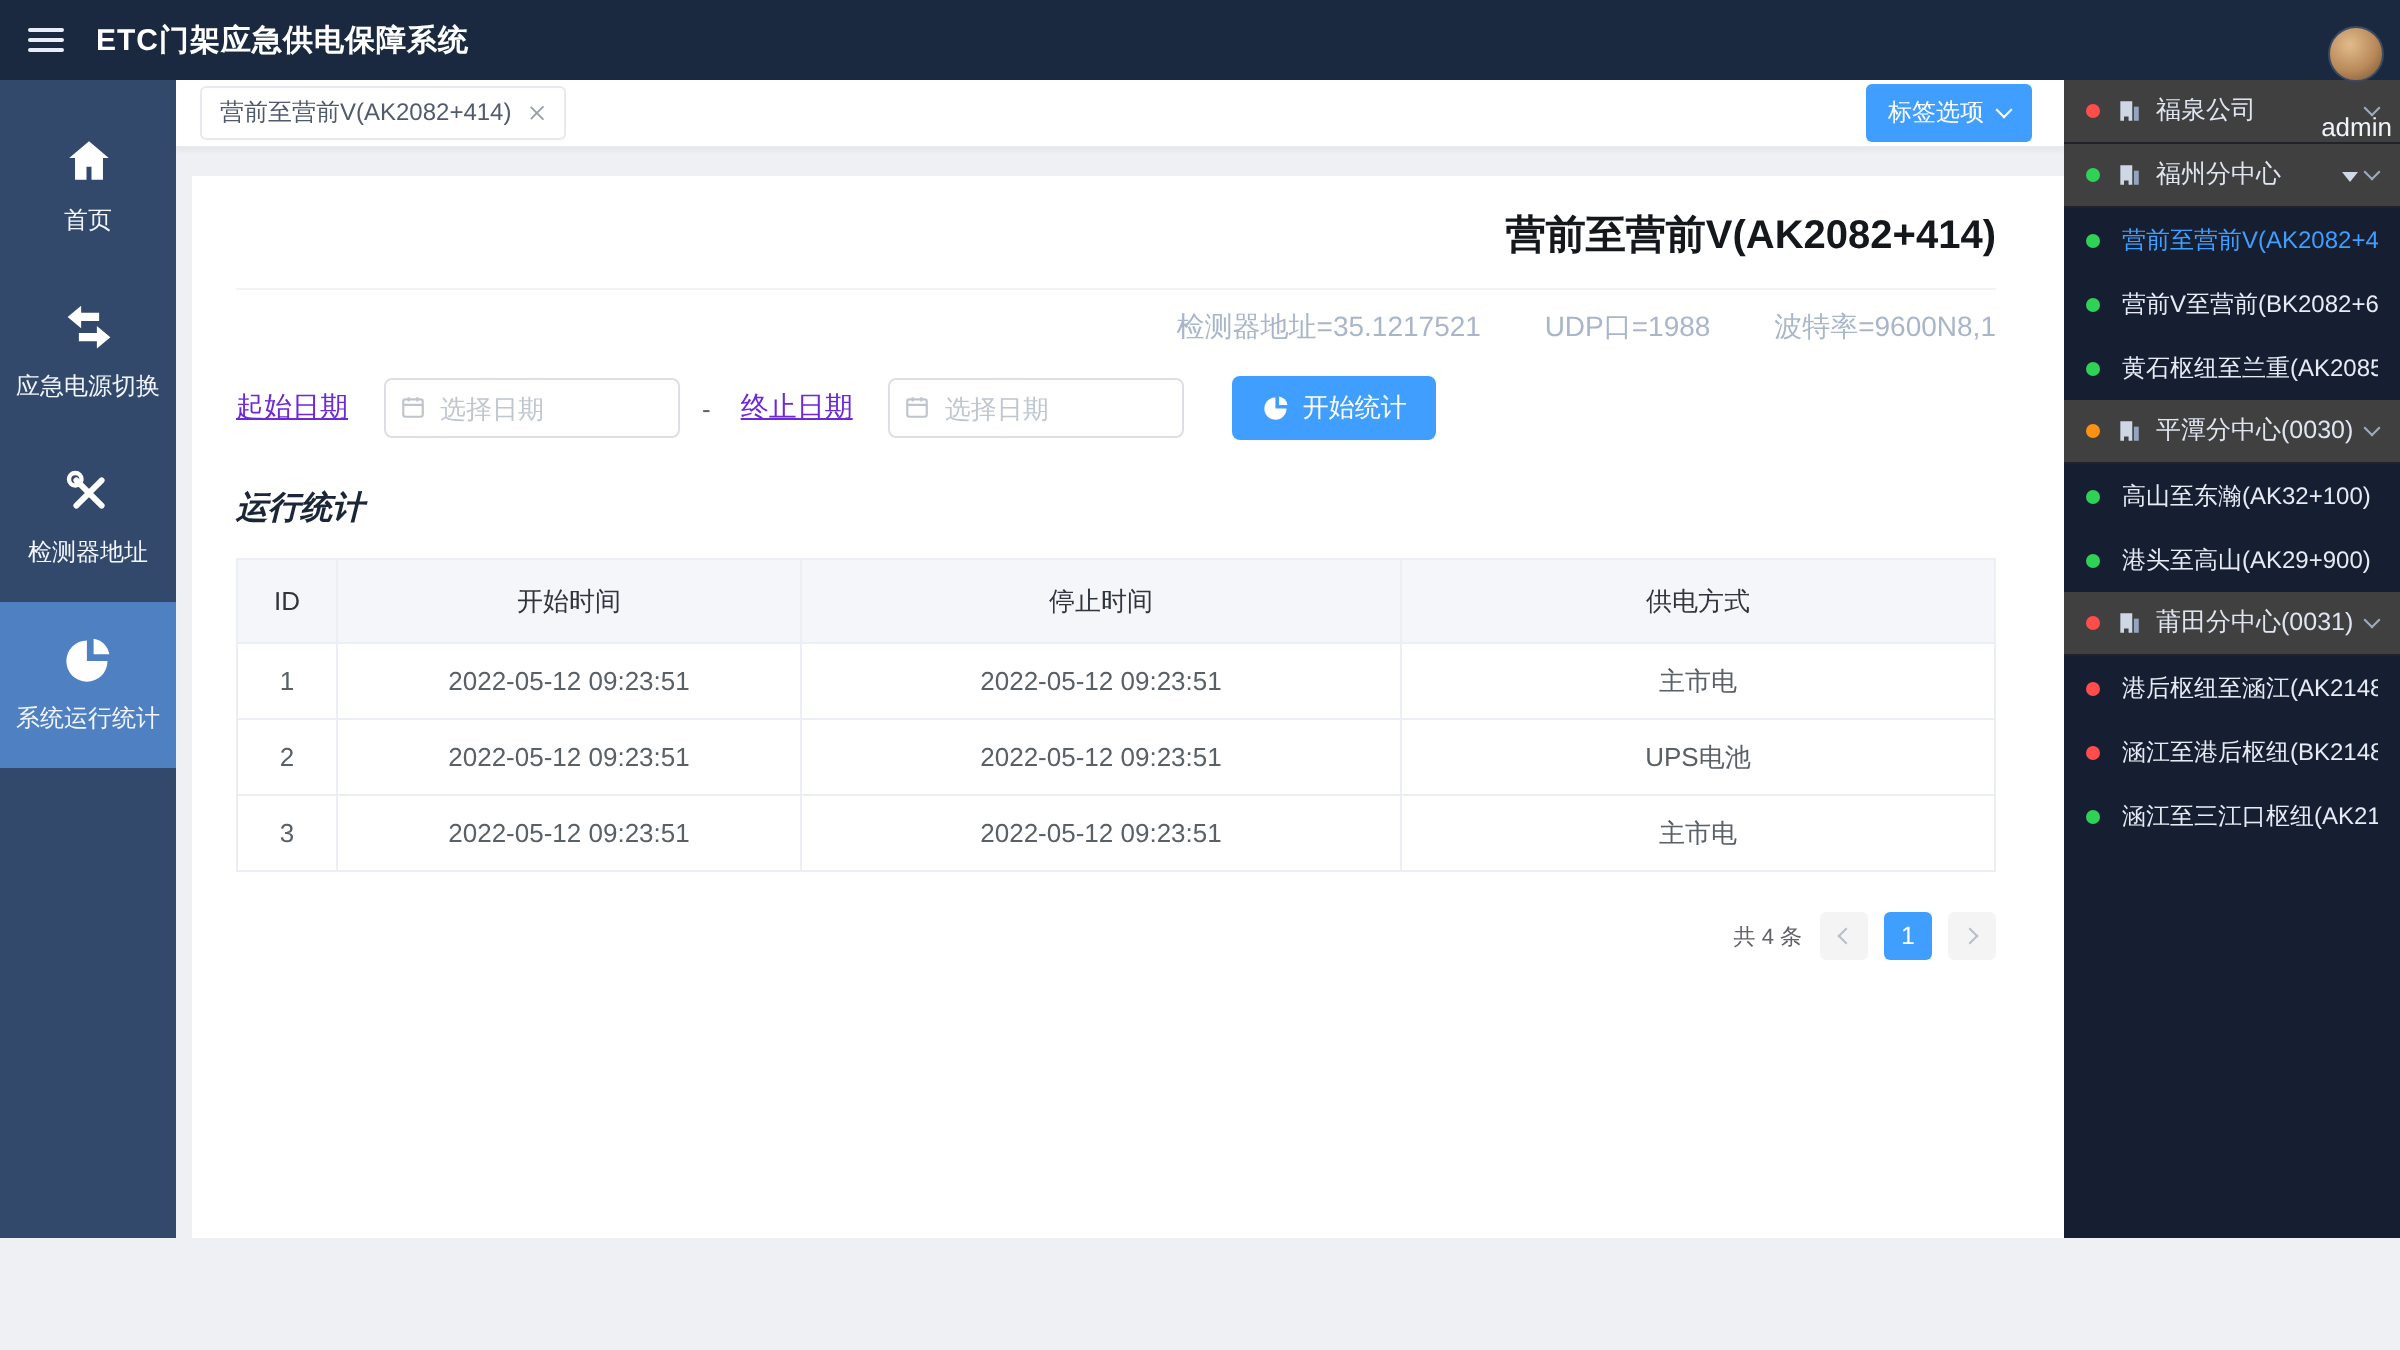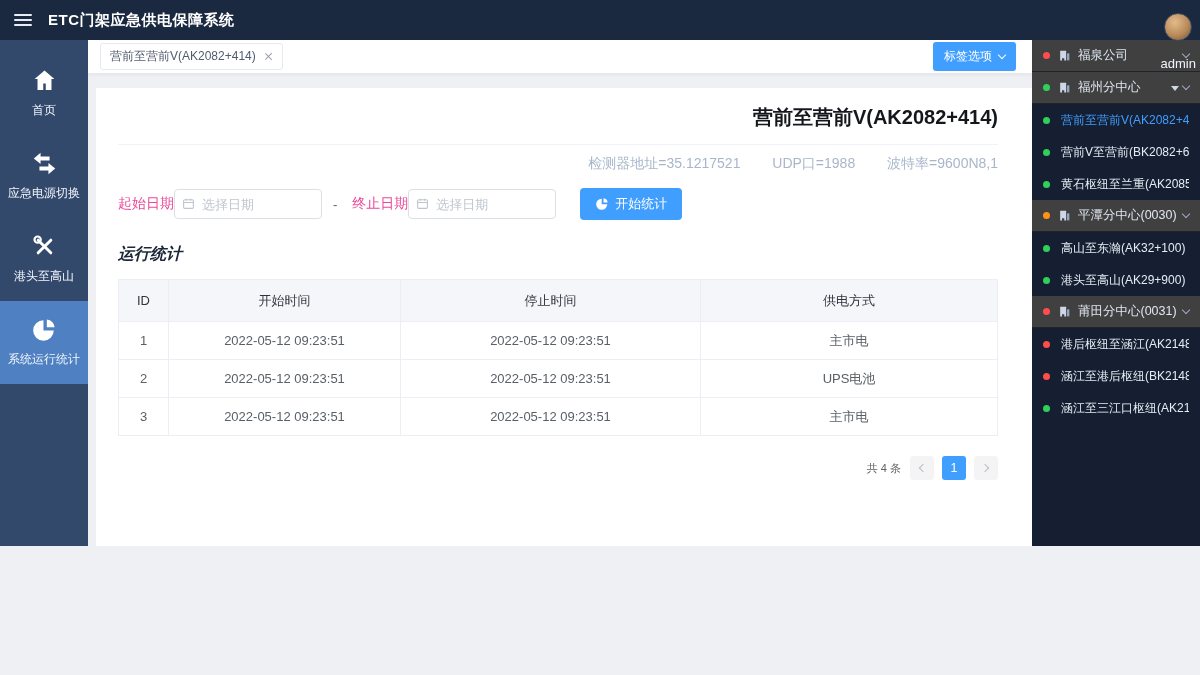--- a/index.html
+++ b/index.html
@@ -1,18 +1,18 @@
 <!DOCTYPE html>
 <html><head>
 <meta charset="utf-8">
 <style>
   * { margin:0; padding:0; box-sizing:border-box; }
   html,body { width:1200px; height:675px; overflow:hidden; background:#eef0f4;
     font-family:"Liberation Sans","DejaVu Sans",sans-serif; }
-  #app { position:relative; width:1200px; height:546px;border-radius:20px; }
+  #app { position:relative; width:1200px; height:619px;border-radius:20px; }
 
   
   .navbar { position:absolute; top:0; left:0; right:0; height:40px; background:#1a293f;
     display:flex; align-items:center; color:#fff; z-index:10; padding-left:14px; }
   .hamburger { width:18px; display:flex; flex-direction:column; gap:3px; cursor:pointer; }
   .hamburger i { display:block; height:2px; background:#e8eef7; border-radius:1px; }
   .nav-title { margin-left:16px; font-size:15px; font-weight:700; letter-spacing:.5px; }
   .nav-right { margin-left:auto; display:flex; align-items:center; gap:15px; padding-right:4px;flex-direction:column; }
   .icon-btn { position:relative; display:flex; align-items:center; cursor:pointer; }
   .badge { position:absolute; top:-2px; right:-3px; width:7px; height:7px; border-radius:50%; }
@@ -57,22 +57,22 @@
 
   .workspace { position:absolute; top:34px; left:0; right:0; bottom:0; padding:14px 0 0 8px; }
   .card { background:#fff; height:100%; padding:0 34px 0 22px; }
 
   .page-title { padding-top:16px; text-align:right; font-size:20px; font-weight:700; color:#14171c; }
   .divider { margin-top:13px; border-bottom:1px solid #f0f2f6; }
   .meta { margin-top:10px; text-align:right; font-size:14px; color:#a9b6ca; }
   .meta span { margin-left:28px; }
 
   .filters { margin-top:15px; display:flex; align-items:center; }
-  .f-label { font-size:14px; color:#ec4899; }
-  .date-wrap { position:relative; margin-left:0; }
+  .f-label { font-size:14px; color:#6d28d9;text-decoration:underline; }
+  .date-wrap { position:relative; margin-left:18px; }
   .date-wrap svg { position:absolute; left:8px; top:8px; }
   .date-input { width:148px; height:30px; border:1px solid #dcdfe6; border-radius:4px;
     padding:0 8px 0 27px; font-size:13px; color:#606266; outline:none; }
   .date-input::placeholder { color:#bfc6cf; }
   .range-sep { margin:0 11px; color:#606266; font-size:13px; }
   .f-label.second { margin-left:4px; }
   .submit-btn { margin-left:24px; display:flex; align-items:center; gap:6px; background:#409eff; color:#fff;
     border:none; border-radius:4px; height:32px; padding:0 15px; font-size:13px; cursor:pointer; }
 
   .section-title { margin-top:24px; font-size:16px; font-weight:700; color:#1b2636;font-style:italic; }
@@ -144,21 +144,21 @@
       <span class="nav-label">应急电源切换</span>
     </div>
     <div class="nav-item">
       <span class="nav-icon">
         <svg width="25" height="25" viewBox="0 0 24 24">
           <rect x="10.6" y="2" width="2.8" height="20" rx="1.4" fill="#fff" transform="rotate(45 12 12)"></rect>
           <rect x="10.6" y="2" width="2.8" height="20" rx="1.4" fill="#fff" transform="rotate(-45 12 12)"></rect>
           <circle cx="5.4" cy="5.4" r="3" fill="none" stroke="#fff" stroke-width="2.1"></circle>
         </svg>
       </span>
-      <span class="nav-label">港头至高山</span>
+      <span class="nav-label">检测器地址</span>
     </div>
     <div class="nav-item active">
       <span class="nav-icon">
         <svg width="26" height="26" viewBox="0 0 24 24" fill="#fff">
           <path d="M11.5 3V12.5H21A9.5 9.5 0 1 1 11.5 3Z"></path>
           <path d="M14.6 2.2A8.4 8.4 0 0 1 21.8 9.4L14.6 9.4Z"></path>
         </svg>
       </span>
       <span class="nav-label">系统运行统计</span>
     </div>

